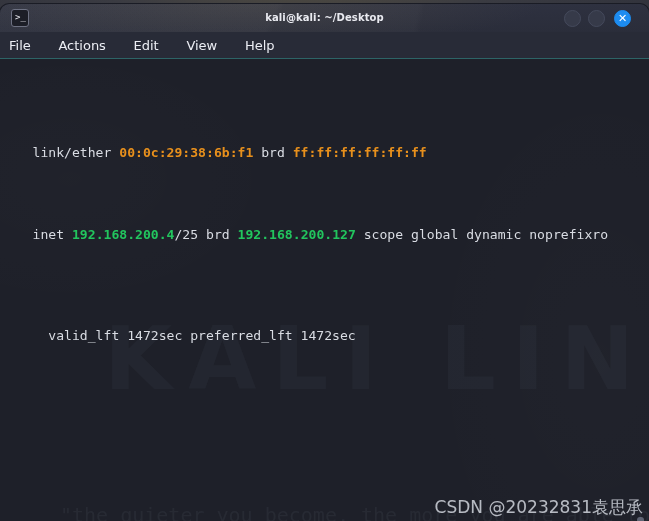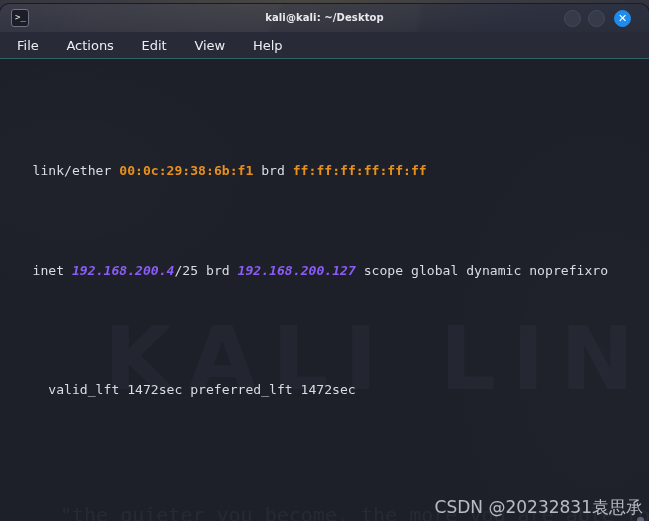--- a/index.html
+++ b/index.html
@@ -104,21 +104,20 @@
     font-weight: bold;
     font-family: "DejaVu Sans", sans-serif;
   }
 
   
   #menubar {
     position: relative;
     height: 27px;
     background: #282b37;
     border-bottom: 1px solid #32a89a33;
-    padding-left: 8px;
     box-sizing: border-box;
   }
   #menubar::after {
     content: "";
     position: absolute;
     left: 0; right: 0; bottom: -1px;
     height: 1px;
     background: #2f7f7d;
     opacity: .55;
   }
@@ -181,26 +180,26 @@
     position: absolute;
     left: 0; top: 0;
     padding: 3px 0 0 1px;
     font-family: "DejaVu Sans Mono", monospace;
     font-size: 13.1px;
     line-height: 20.35px;
     color: #d9dce3;
     white-space: pre;
     letter-spacing: 0px;
   }
-  .line { height: 20.35px; margin-top: 18px; }
+  .line { height: 20.35px; }
 
   
   .c-white   { color: #d9dce3; }
   .c-orange  { color: #e8901c; font-weight: bold; }
-  .c-magenta { color: #8b5cf6; font-weight: bold; font-style: italic; }
+  .c-magenta { color: #22c55e; font-weight: bold; }
   .c-blue    { color: #2b72d6; font-weight: bold; }
 
   
   #scrollbar-track {
     position: absolute;
     right: 2px; top: 0;
     width: 9px; height: 462px;
     background: transparent;
   }
   #scrollbar-thumb {

